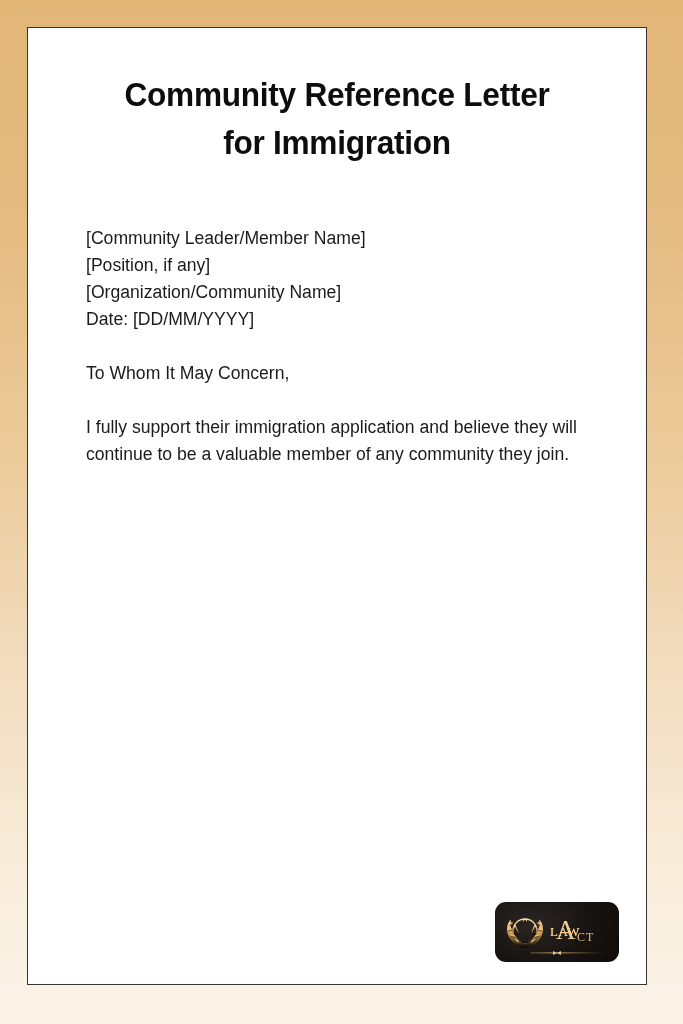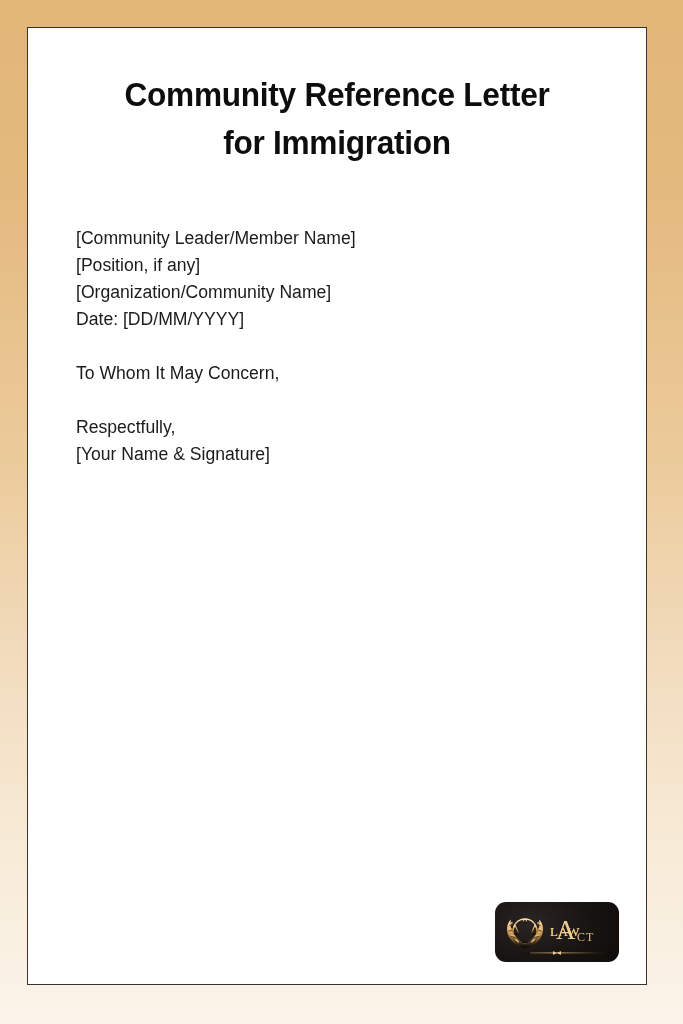--- a/index.html
+++ b/index.html
@@ -67,21 +67,21 @@
   }
 
   .letter-body {
     padding: 0 44px 0 44px;
     font-size: 17.6px;
     line-height: 27px;
     color: #1b1b1b;
   }
 
   .block {
-    margin: 4px;
+    margin: 14px;
     white-space: pre-line;
   }
   .block + .block {
     margin-top: 27px;
   }
 
   .address-block { margin-top: 58px; }
 
   .logo-wrap {
     position: absolute;
@@ -164,22 +164,22 @@
 
     <p class="block address-block">[Community Leader/Member Name]
 [Position, if any]
 [Organization/Community Name]
 Date: [DD/MM/YYYY]</p>
 
     <p class="block">To Whom It May Concern,</p>
 
 
 
-
-    <p class="block"><span>Respectfully,</span><br><span>[Your Name &amp; Signature]</span></p>
+    <p class="block">I fully support their immigration application and believe they will continue to be a valuable member of any community they join.</p>
+
   </div>
 
   <div class="logo-wrap">
     <div class="logo-badge">
 
       <svg class="logo-emblem" viewBox="0 0 100 100">
         <defs>
           <linearGradient id="goldGrad" x1="0" y1="0" x2="0" y2="1">
             <stop offset="0%" stop-color="#f6e0b4"></stop>
             <stop offset="45%" stop-color="#d6a359"></stop>

